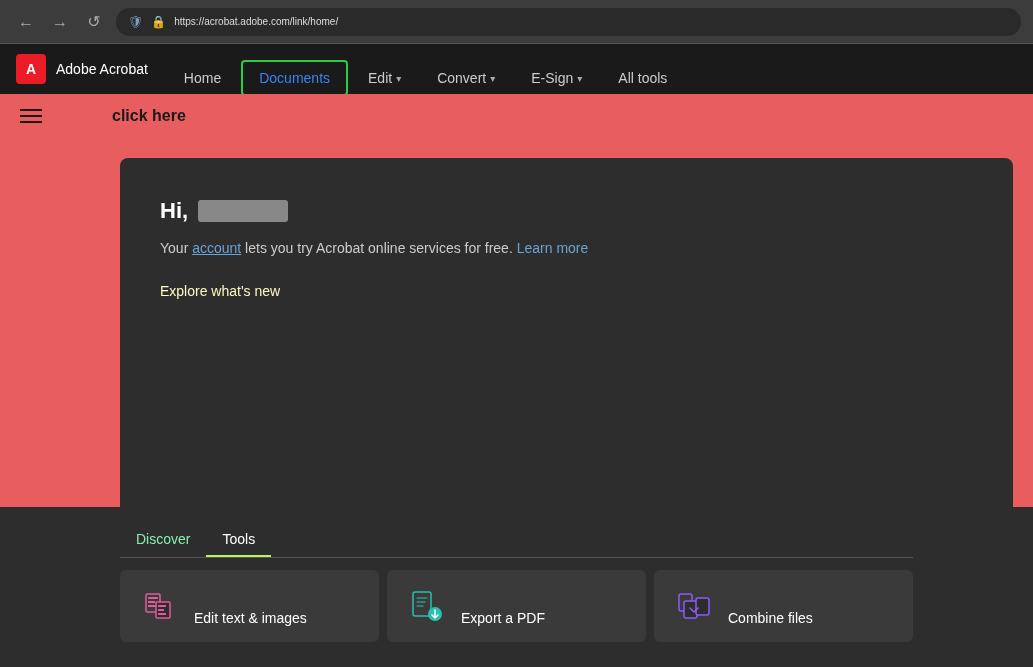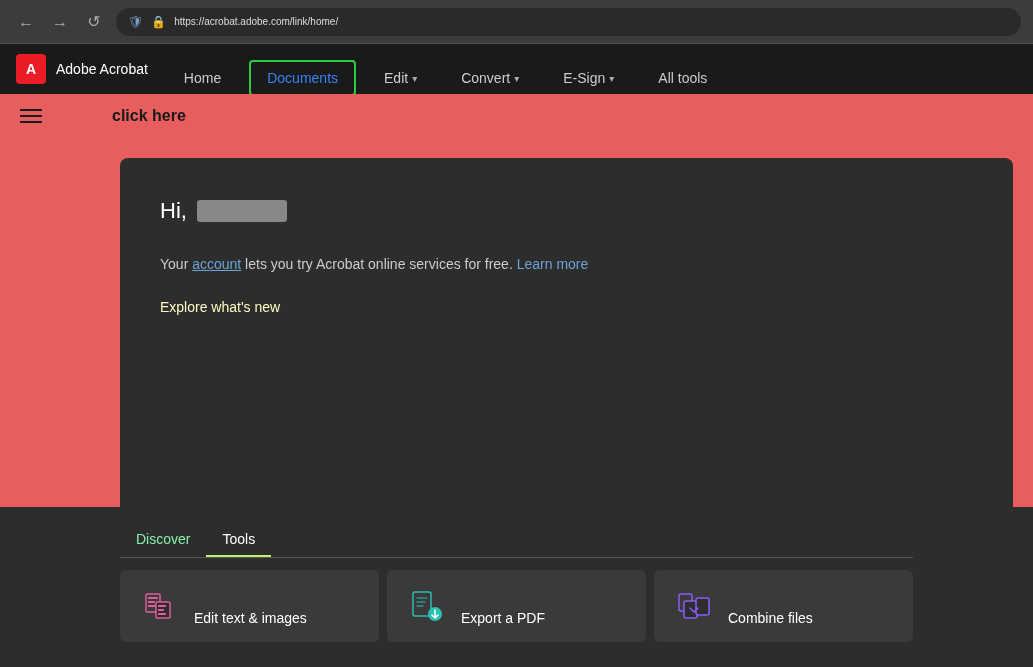--- a/index.html
+++ b/index.html
@@ -91,21 +91,21 @@
     }
     .app-name {
       color: #fff;
       font-size: 14px;
       font-weight: 500;
     }
     .nav-items {
       display: flex;
       align-items: center;
       height: 100%;
-      gap: 12px;
+      gap: 4px;
       margin-top: 18px;
     }
     .nav-item {
       color: #ccc;
       font-size: 14px;
       padding: 0 16px;
       height: 50px;
       display: flex;
       align-items: center;
       cursor: pointer;
@@ -164,22 +164,22 @@
       background: #2d2d2d;
       margin: 20px 20px 20px 120px;
       border-radius: 8px;
       flex: 1;
       padding: 40px;
       position: relative;
     }
     .greeting {
       color: #fff;
       font-size: 22px;
-      font-weight: 400;
-      margin-bottom: 30px;
+      font-weight: 700;
+      margin-bottom: 14px;
       display: flex;
       align-items: center;
       gap: 10px;
     }
     .username-blur {
       width: 90px;
       height: 22px;
       background: #888;
       border-radius: 3px;
       display: inline-block;

